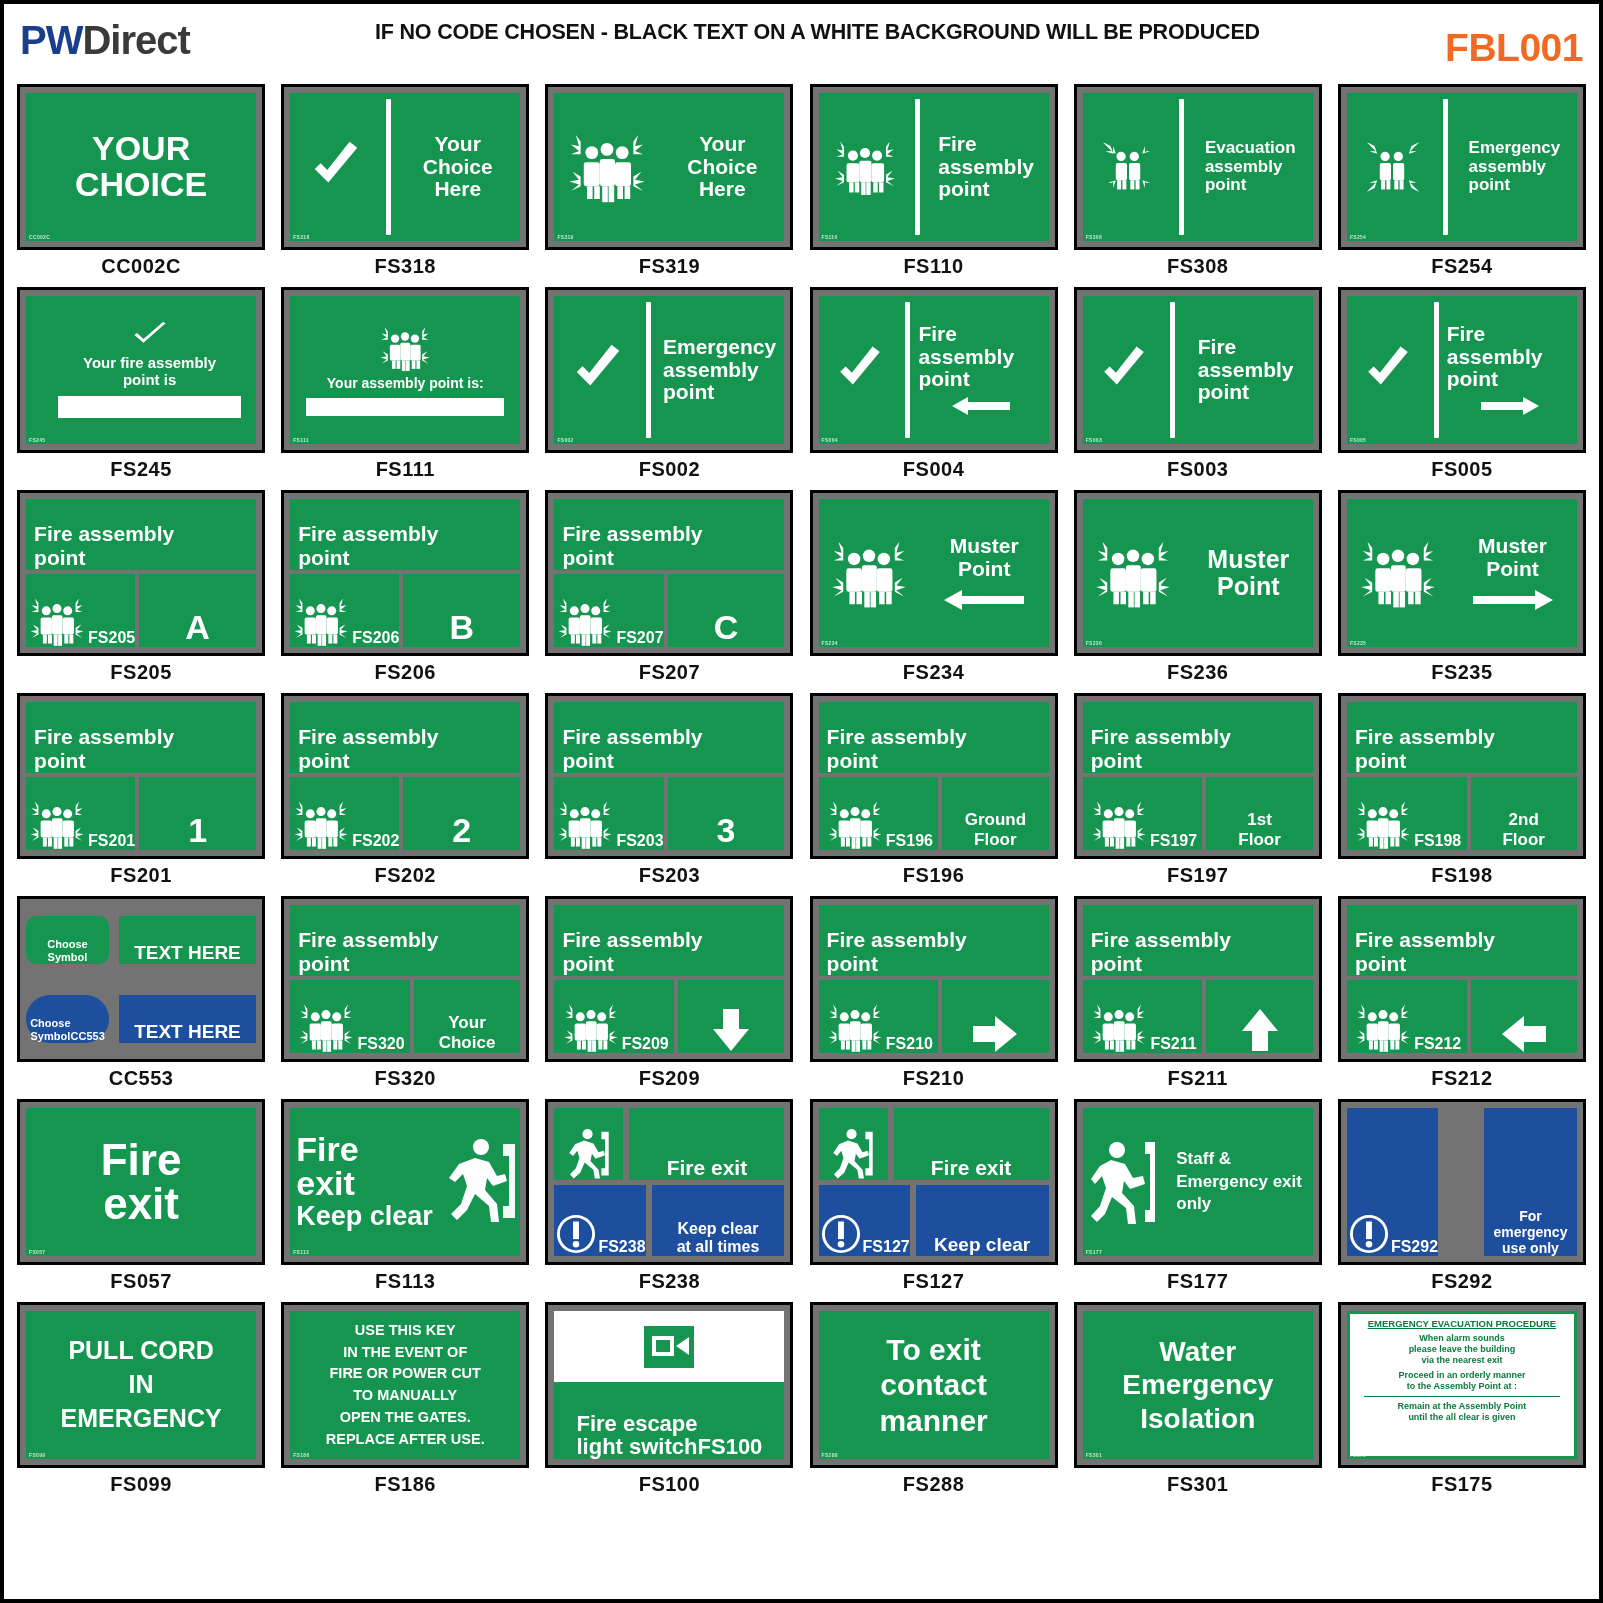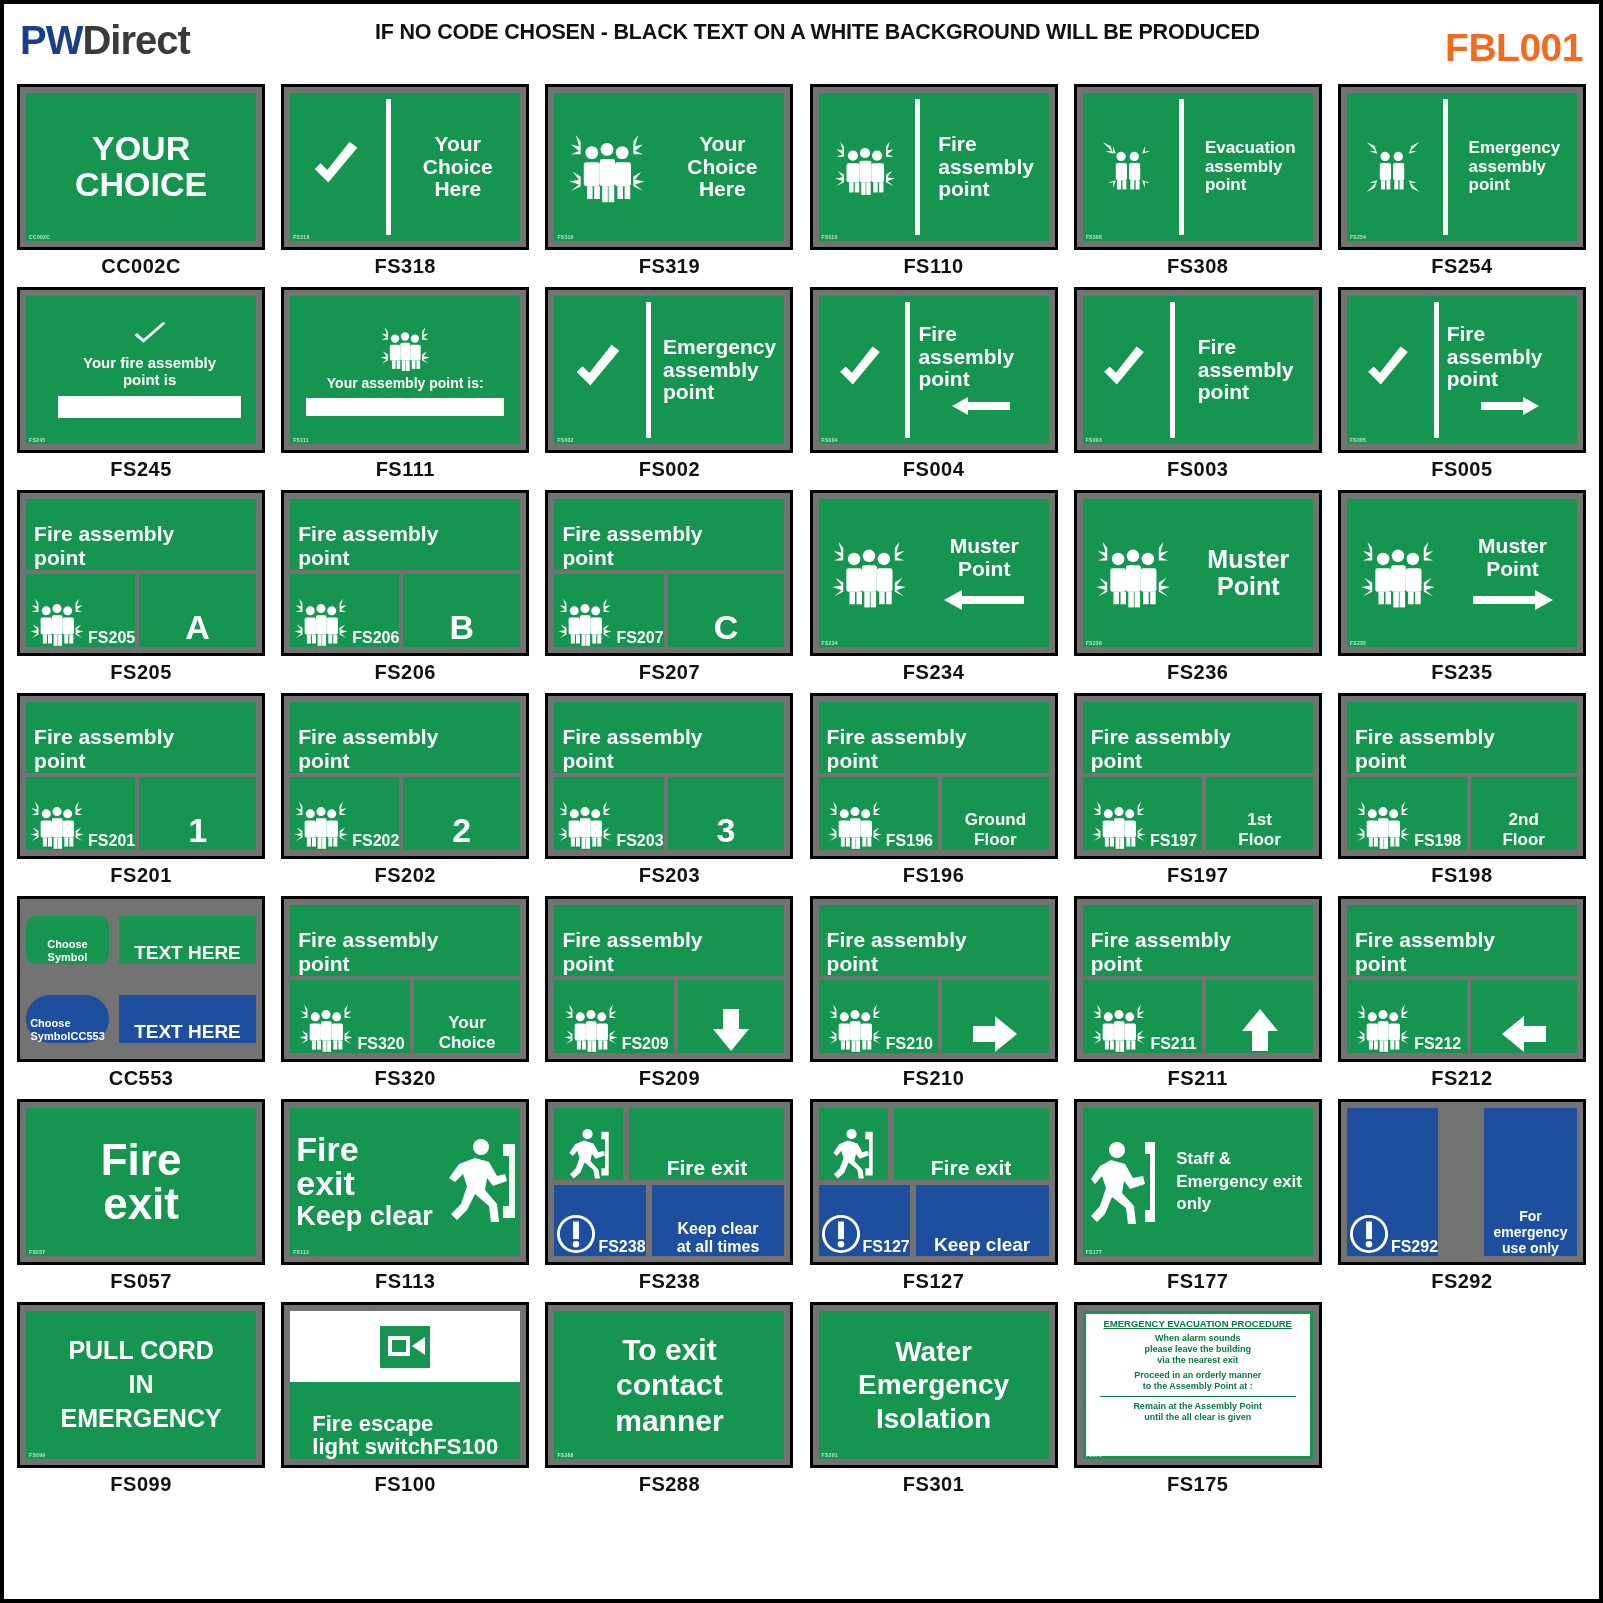--- a/index.html
+++ b/index.html
@@ -1460,20 +1460,36 @@
             <div>PULL CORD</div>
             <div>IN</div>
             <div>EMERGENCY</div>
           </div>
           <span class="tag">FS099</span>
         </div>
       </div>
       <div class="caption">FS099</div>
     </div>
 
+    <div class="cell">
+      <div class="sign-box">
+        <div class="sign g w-lg" style="font-size:14.5px;">
+          <div style="line-height:1.5;">
+            <div>USE THIS KEY</div>
+            <div>IN THE EVENT OF</div>
+            <div>FIRE OR POWER CUT</div>
+            <div>TO MANUALLY</div>
+            <div>OPEN THE GATES.</div>
+            <div>REPLACE AFTER USE.</div>
+          </div>
+          <span class="tag">FS186</span>
+        </div>
+      </div>
+      <div class="caption">FS186</div>
+    </div>
 
     <div class="cell">
       <div class="sign-box">
         <div class="sign" style="width:230px;height:148px;background:#fff;flex-direction:column;position:relative;">
           <div style="flex:0 0 48%;display:flex;align-items:center;justify-content:center;width:100%;">
             <svg width="52" height="44" viewBox="0 0 52 44">
               <rect x="1" y="1" width="50" height="42" fill="#15954f"></rect>
               <rect x="9" y="11" width="22" height="20" fill="#fff"></rect>
               <rect x="13" y="15" width="14" height="12" fill="#15954f"></rect>
               <path d="M33 21 L46 12 L46 30 Z" fill="#fff"></path>

